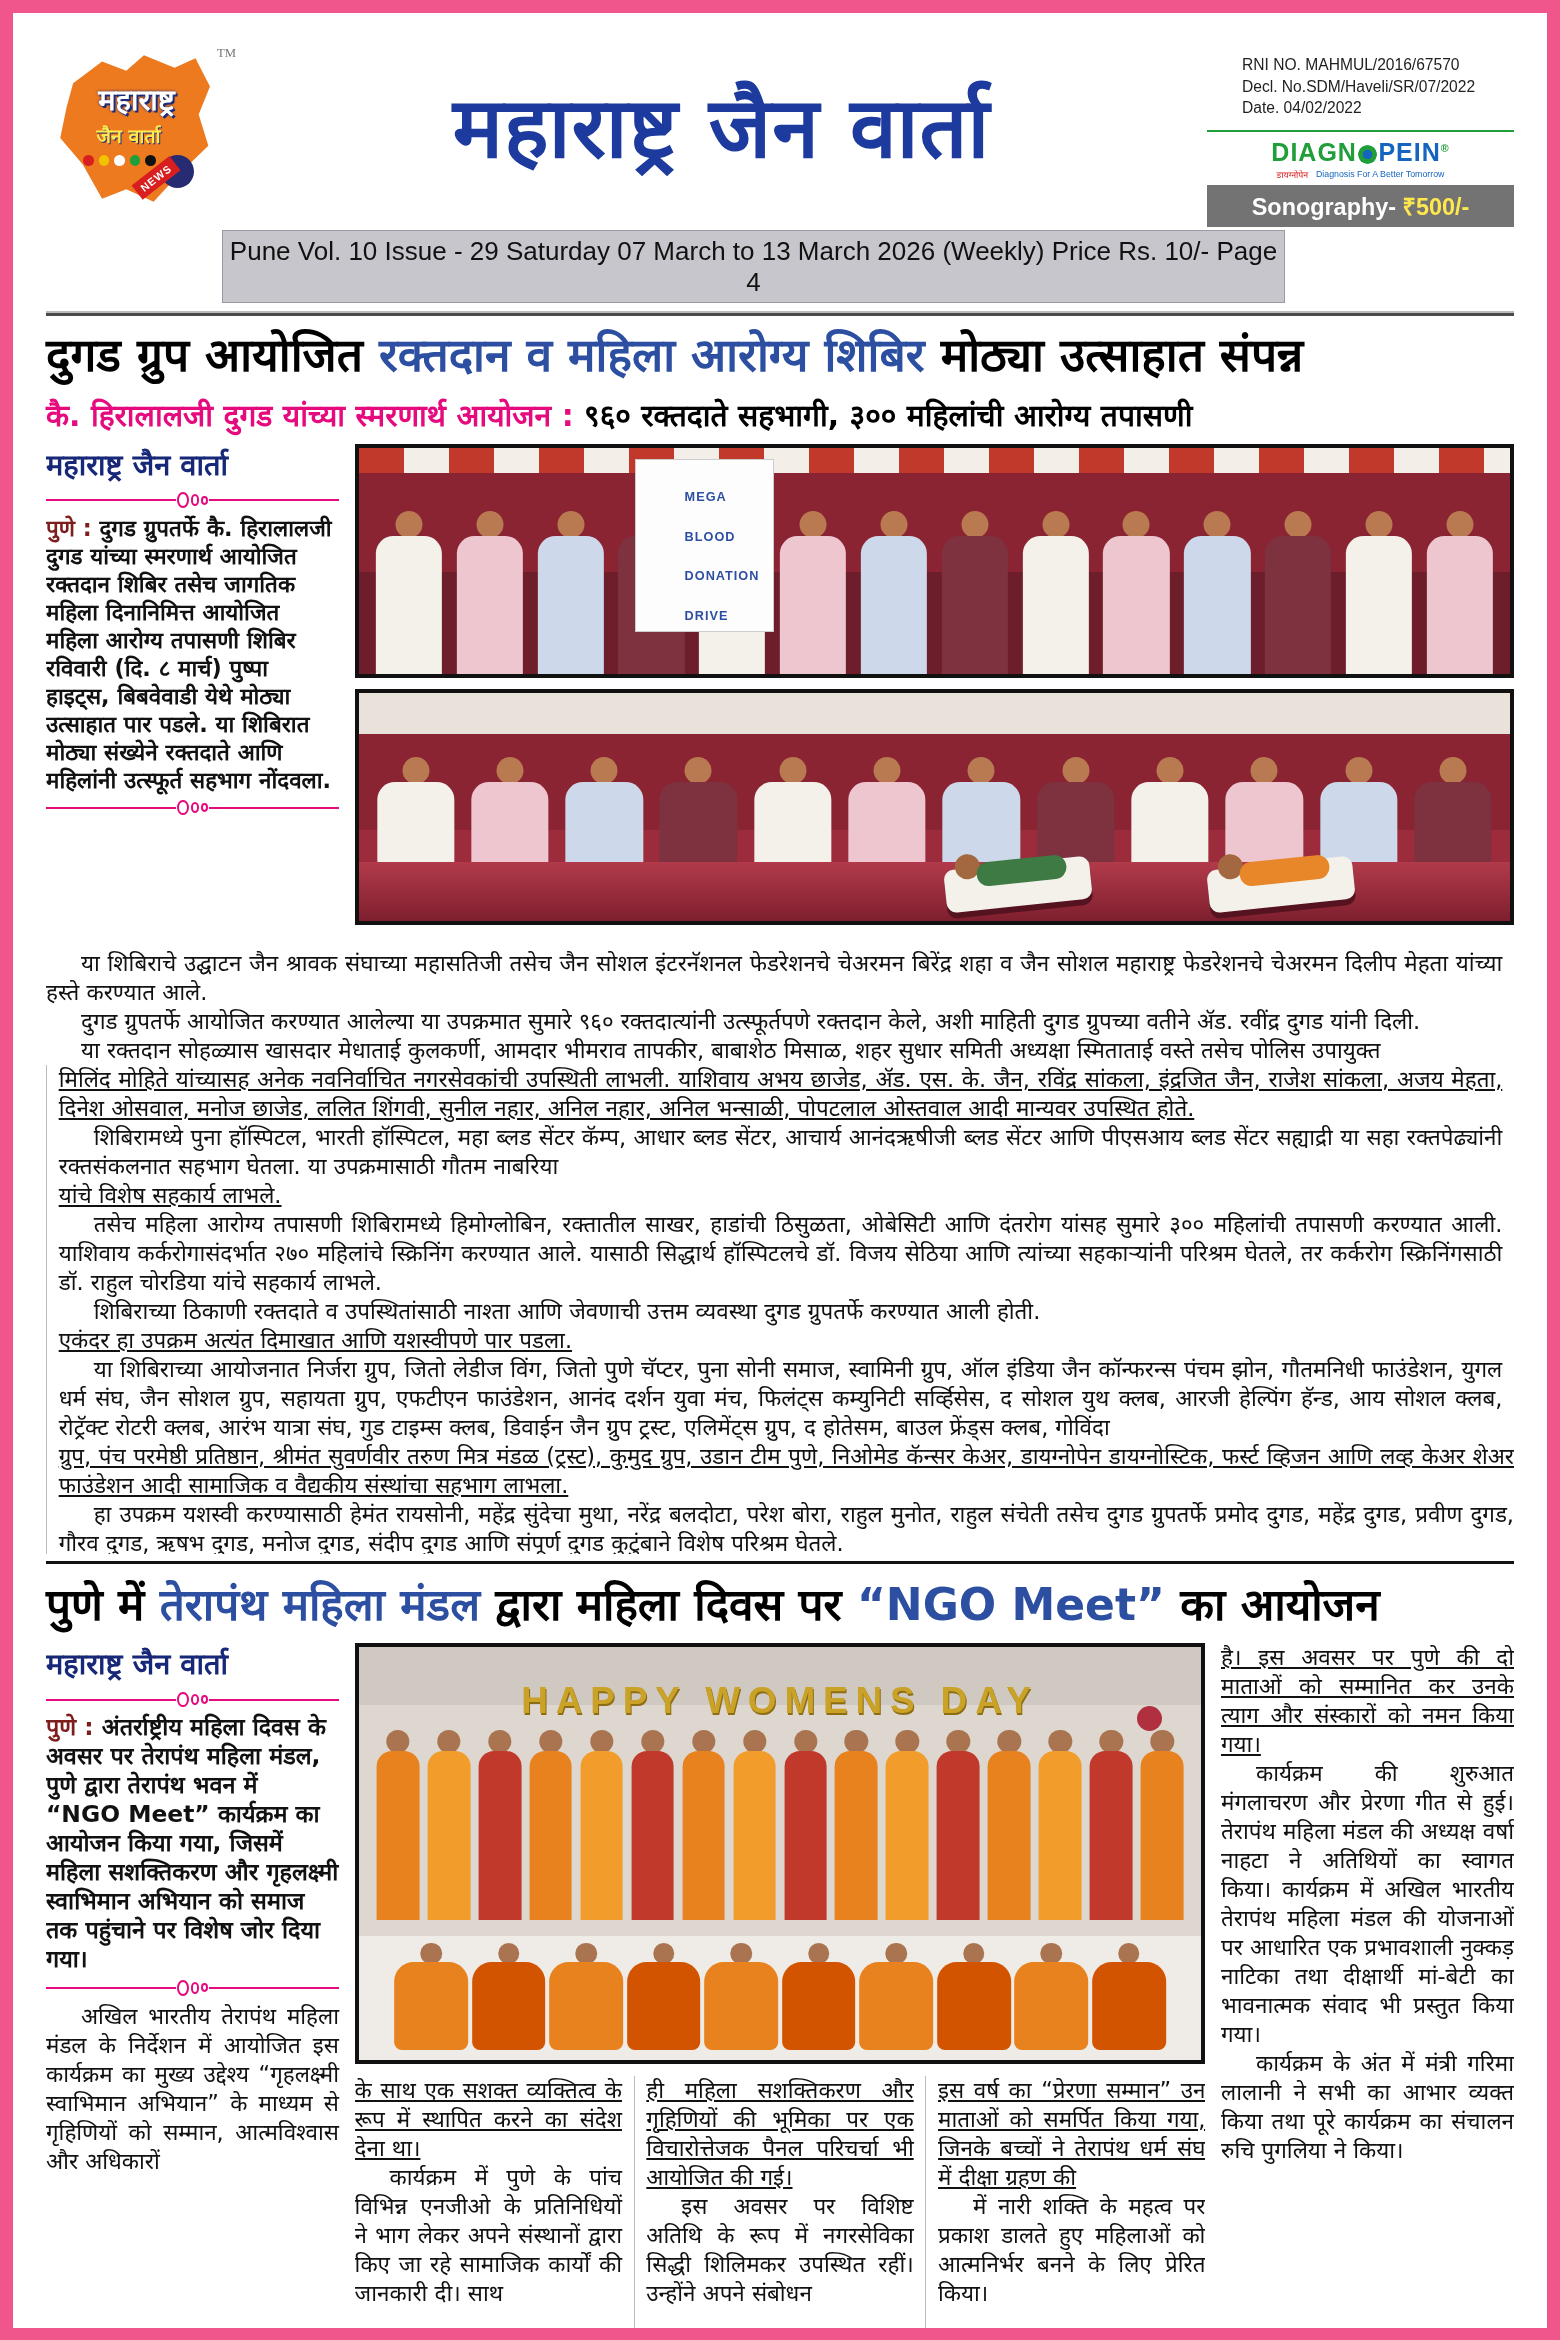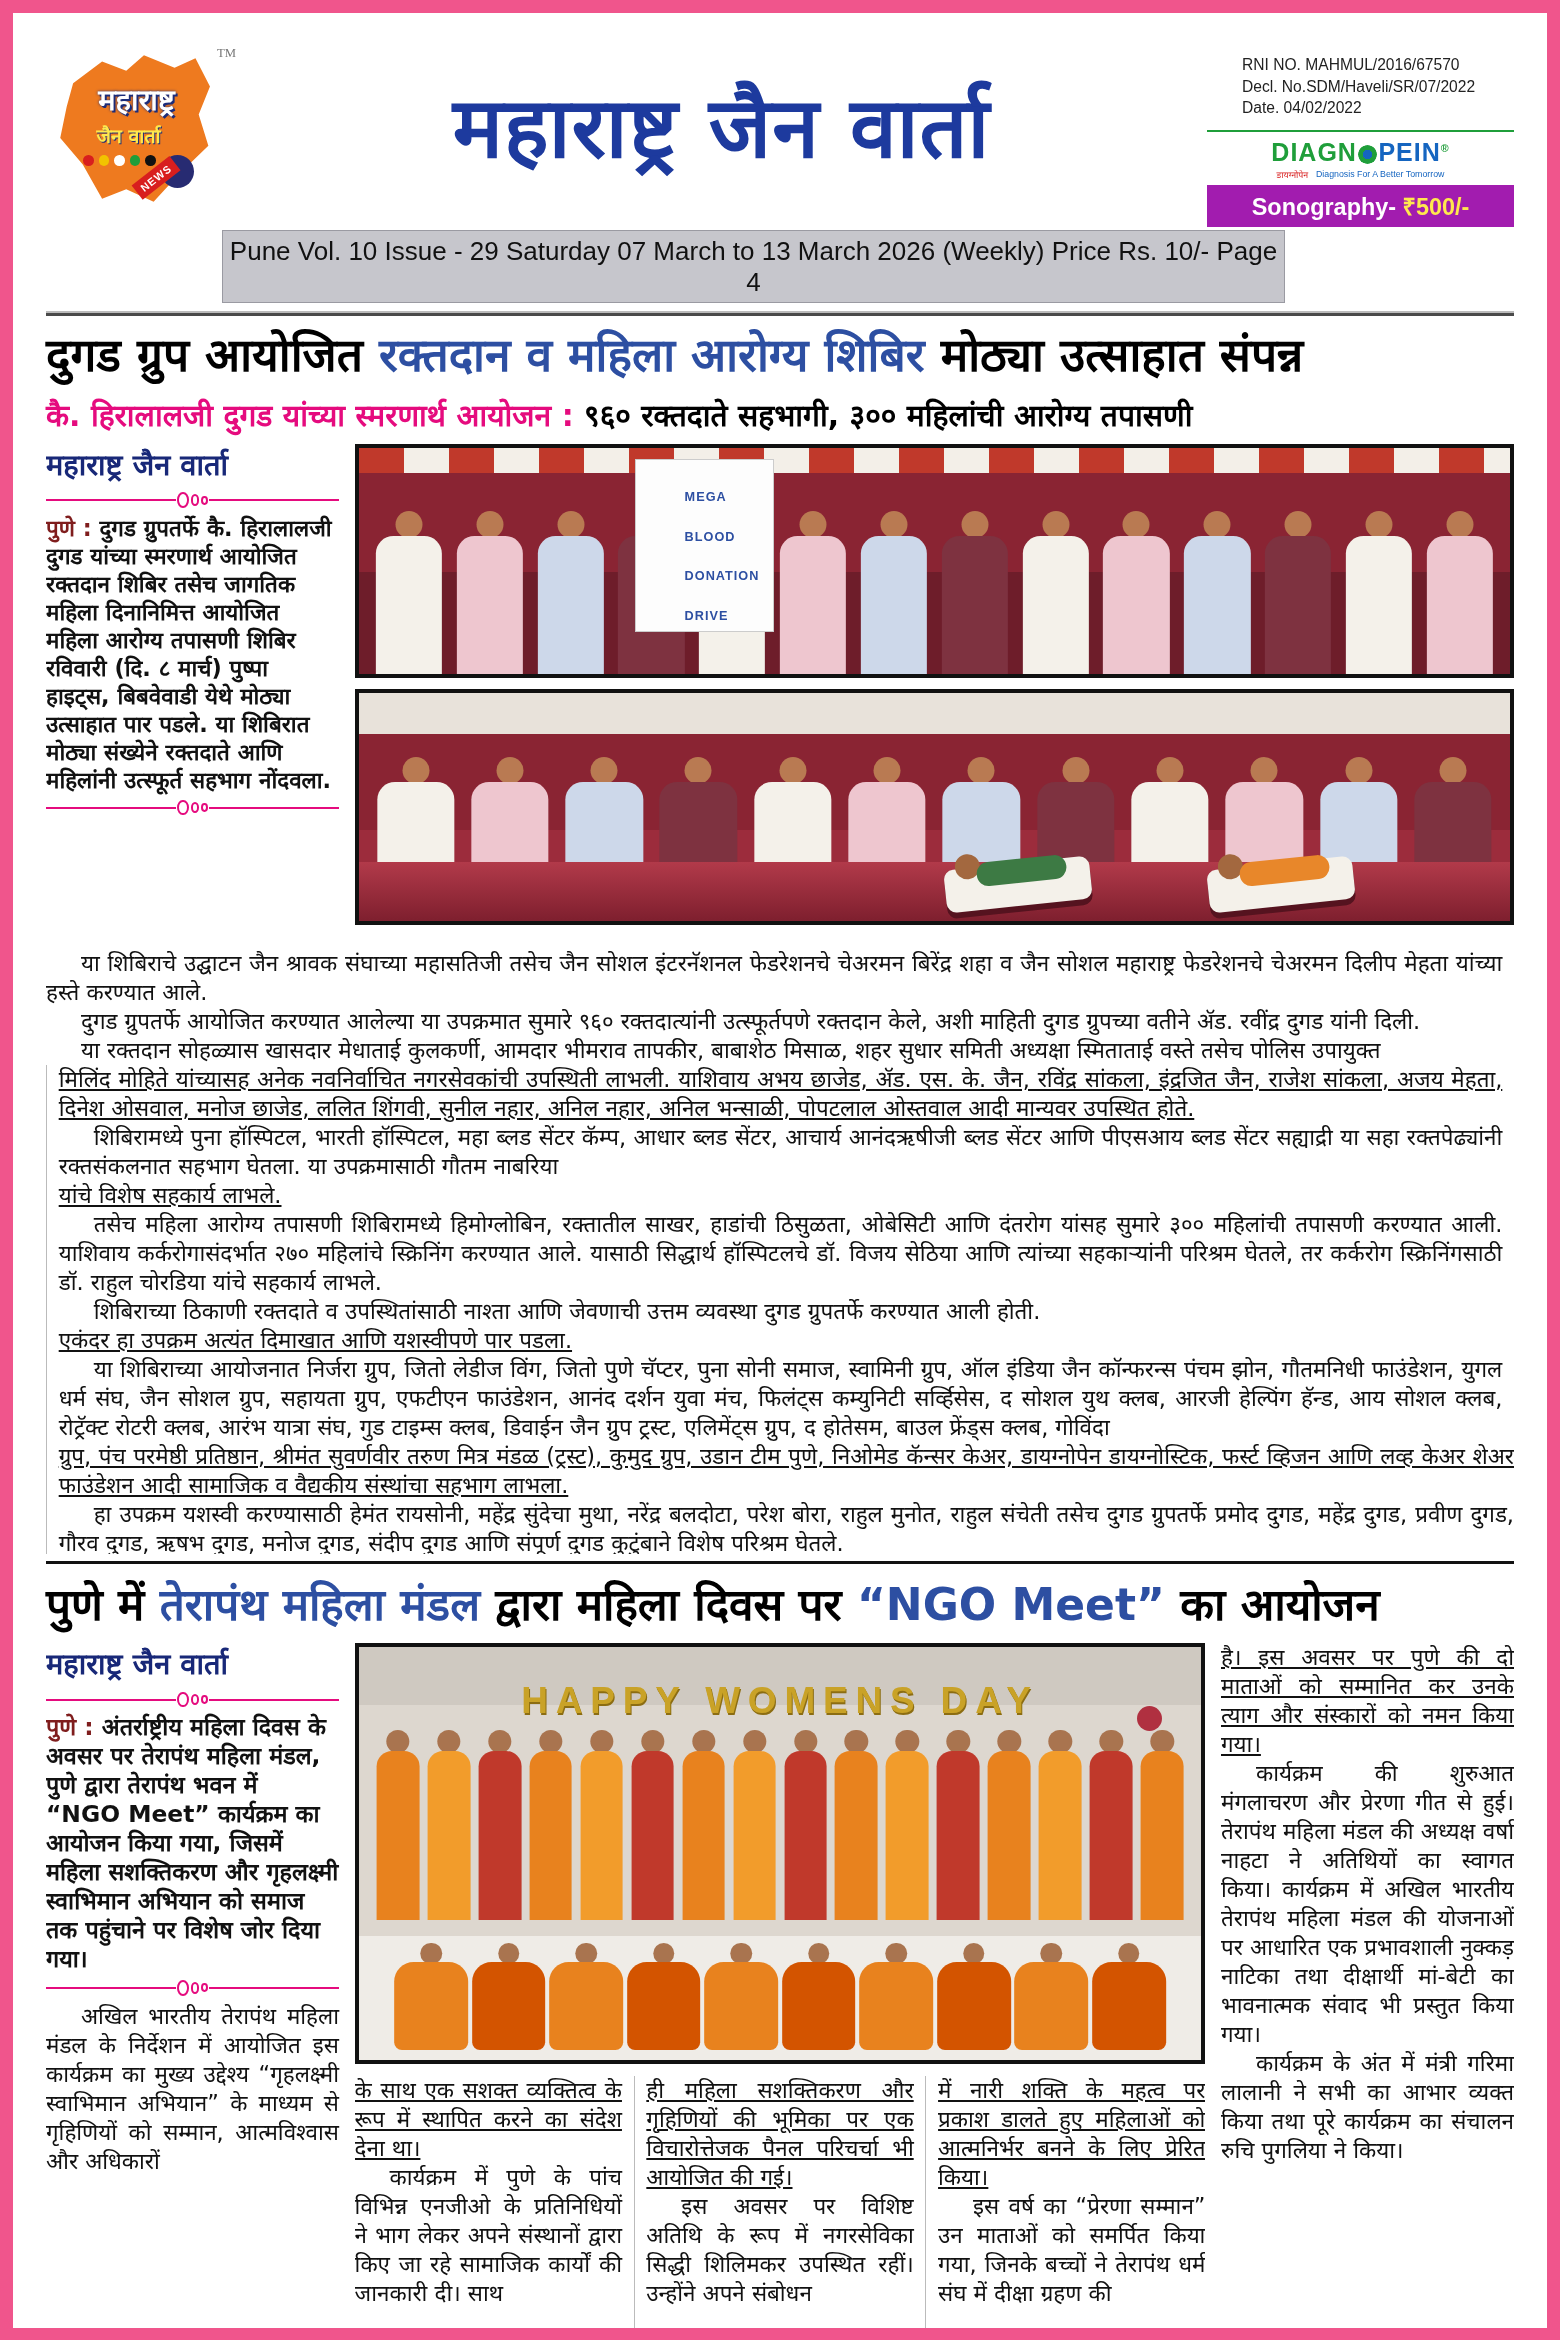--- a/index.html
+++ b/index.html
@@ -29,21 +29,21 @@
   .masthead { flex: 1; text-align: center; font-size: 84px; font-weight: bold; color: #1d3a9e; line-height: 176px; letter-spacing: 1px; }
   .head-right { width: 307px; flex: 0 0 auto; padding-top: 13.7px; }
   .rni p { font-family: "Liberation Sans", sans-serif; font-size: 15.6px; color: #222; line-height: 21.5px; white-space: nowrap; }
   .ad-box { margin-top: 11.7px; border-top: 2.9px solid #1f9e3a; border-bottom: 0; background: #fff; }
   .ad-brand { text-align: center; padding: 5.9px 0 2px; font-family: "Liberation Sans", sans-serif; font-weight: bold; font-size: 25px; letter-spacing: 1px; }
   .ad-brand .g { color: #1f9e3a; } .ad-brand .b { color: #1565c0; }
   .ad-o { display: inline-block; width: 19.5px; height: 19.5px; border-radius: 50%; background: radial-gradient(circle, #1565c0 35%, #1f9e3a 36% 70%, transparent 71%); vertical-align: middle; margin: 0 1px; }
   .ad-reg { font-size: 10.7px; vertical-align: super; color: #1f9e3a; }
   .ad-tag { display: flex; justify-content: center; gap: 7.8px; font-size: 8.8px; padding-bottom: 3.9px; font-family: "Liberation Sans", sans-serif; }
   .ad-tag .hi { color: #d81e1e; } .ad-tag .en { color: #1565c0; }
-  .ad-offer { background: #a21caf; color: #fff; text-align: center; font-family: "Liberation Sans", sans-serif; font-weight: bold; font-size: 23.4px; padding: 4.9px 0; }
+  .ad-offer { background: #737373; color: #fff; text-align: center; font-family: "Liberation Sans", sans-serif; font-weight: bold; font-size: 23.4px; padding: 4.9px 0; }
   .ad-offer .price { color: #ffe84d; }
   
   .datebar-row { margin-top: 3.9px; }
   .datebar { margin-left: 176px; width: 1063px; background: #c6c6cc; border: 1px solid #9a9aa2; text-align: center; font-family: "Liberation Sans", sans-serif; font-size: 26px; color: #111; padding: 4.9px 0; }
   .toprule { margin-top: 7.8px; border-top: 2px solid #bbb; border-bottom: 3.9px solid #4a4a4a; height: 2.9px; }
   
   .h1 { margin-top: 9.8px; font-size: 46px; font-weight: 900; color: #000; line-height: 59px; letter-spacing: 0; }
   .h1 .blue { color: #2d4fa2; }
   .sub { margin-top: 9.8px; font-size: 30px; font-weight: bold; line-height: 41px; }
   .sub .pink { color: #e50b7e; margin-top: 16px; }
@@ -328,22 +328,22 @@
       <div class="a2-botcols">
         <div class="col cont">
             <p class="para">के साथ एक सशक्त व्यक्तित्व के रूप में स्थापित करने का संदेश देना था।</p>
             <p class="para">कार्यक्रम में पुणे के पांच विभिन्न एनजीओ के प्रतिनिधियों ने भाग लेकर अपने संस्थानों द्वारा किए जा रहे सामाजिक कार्यों की जानकारी दी। साथ</p>
           </div>
         <div class="col cont">
             <p class="para">ही महिला सशक्तिकरण और गृहिणियों की भूमिका पर एक विचारोत्तेजक पैनल परिचर्चा भी आयोजित की गई।</p>
             <p class="para">इस अवसर पर विशिष्ट अतिथि के रूप में नगरसेविका सिद्धी शिलिमकर उपस्थित रहीं। उन्होंने अपने संबोधन</p>
           </div>
         <div class="col cont">
+            <p class="para">इस वर्ष का “प्रेरणा सम्मान” उन माताओं को समर्पित किया गया, जिनके बच्चों ने तेरापंथ धर्म संघ में दीक्षा ग्रहण की</p>
             <p class="para">में नारी शक्ति के महत्व पर प्रकाश डालते हुए महिलाओं को आत्मनिर्भर बनने के लिए प्रेरित किया।</p>
-            <p class="para">इस वर्ष का “प्रेरणा सम्मान” उन माताओं को समर्पित किया गया, जिनके बच्चों ने तेरापंथ धर्म संघ में दीक्षा ग्रहण की</p>
           </div>
       </div>
     </div>
     <div class="a2-right cont">
         <p class="para">है। इस अवसर पर पुणे की दो माताओं को सम्मानित कर उनके त्याग और संस्कारों को नमन किया गया।</p>
         <p class="para">कार्यक्रम की शुरुआत मंगलाचरण और प्रेरणा गीत से हुई। तेरापंथ महिला मंडल की अध्यक्ष वर्षा नाहटा ने अतिथियों का स्वागत किया। कार्यक्रम में अखिल भारतीय तेरापंथ महिला मंडल की योजनाओं पर आधारित एक प्रभावशाली नुक्कड़ नाटिका तथा दीक्षार्थी मां-बेटी का भावनात्मक संवाद भी प्रस्तुत किया गया।</p>
         <p class="para">कार्यक्रम के अंत में मंत्री गरिमा लालानी ने सभी का आभार व्यक्त किया तथा पूरे कार्यक्रम का संचालन रुचि पुगलिया ने किया।</p>
       </div>
   </div>
 

